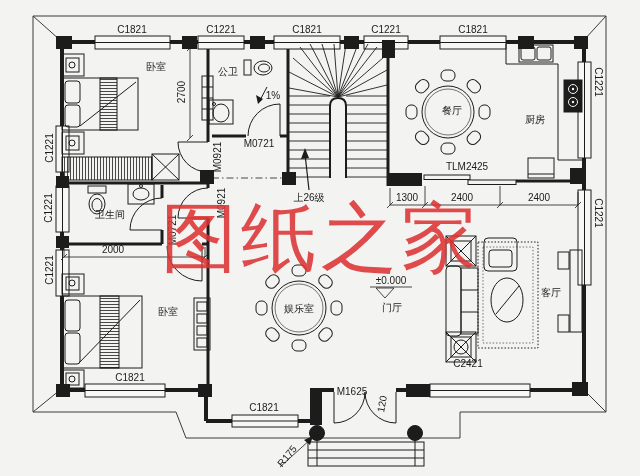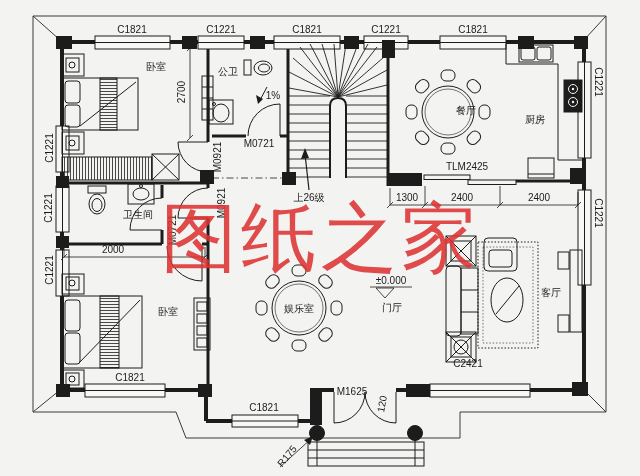--- a/index.html
+++ b/index.html
@@ -331,23 +331,23 @@
 <div class="lbl" style="left:539px;top:197px">2400</div>
 
 <div class="lbl" style="left:391px;top:280px">±0.000</div>
 <div class="lbl" style="left:309px;top:198px">上26级</div>
 <div class="lbl" style="left:273px;top:95px">1%</div>
 <div class="lbl r50" style="left:287px;top:456px">R175</div>
 <div class="lbl r80" style="left:382px;top:404px">120</div>
 
 <div class="lbl rm" style="left:156px;top:67px">卧室</div>
 <div class="lbl rm" style="left:228px;top:72px">公卫</div>
-<div class="lbl rm" style="left:466px;top:111px">餐厅</div>
+<div class="lbl rm" style="left:452px;top:111px">餐厅</div>
 <div class="lbl rm" style="left:535px;top:120px">厨房</div>
-<div class="lbl rm" style="left:138px;top:215px">卫生间</div>
+<div class="lbl rm" style="left:110px;top:215px">卫生间</div>
 <div class="lbl rm" style="left:168px;top:312px">卧室</div>
 <div class="lbl rm" style="left:299px;top:309px">娱乐室</div>
 <div class="lbl rm" style="left:392px;top:308px">门厅</div>
 <div class="lbl rm" style="left:551px;top:293px">客厅</div>
 
 <div class="watermark">图纸之家</div>
 
 </div>
 
 </body></html>

